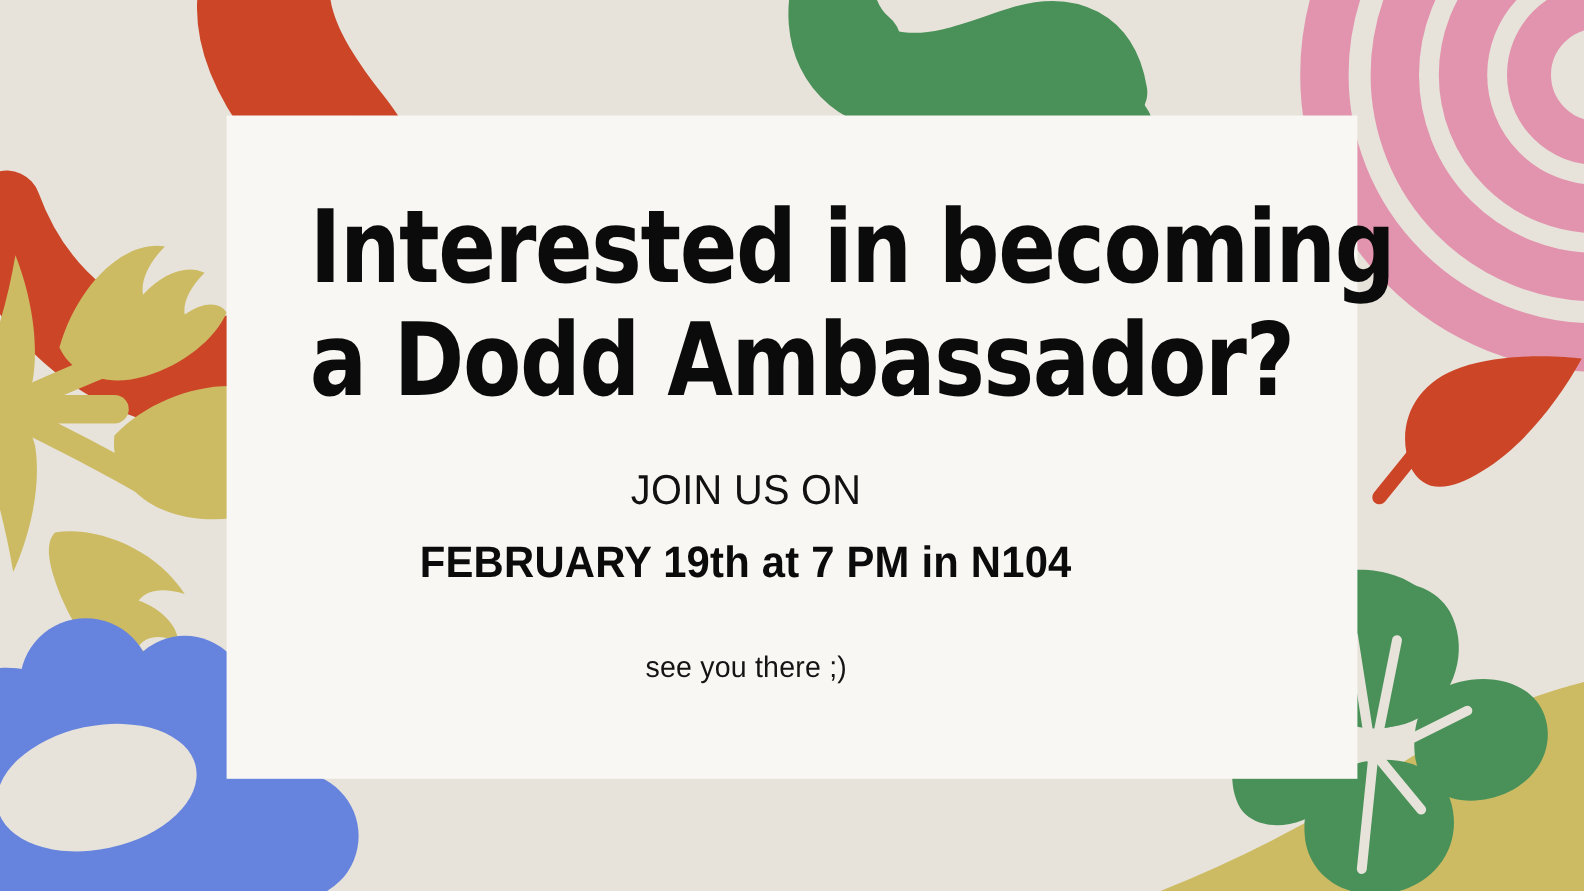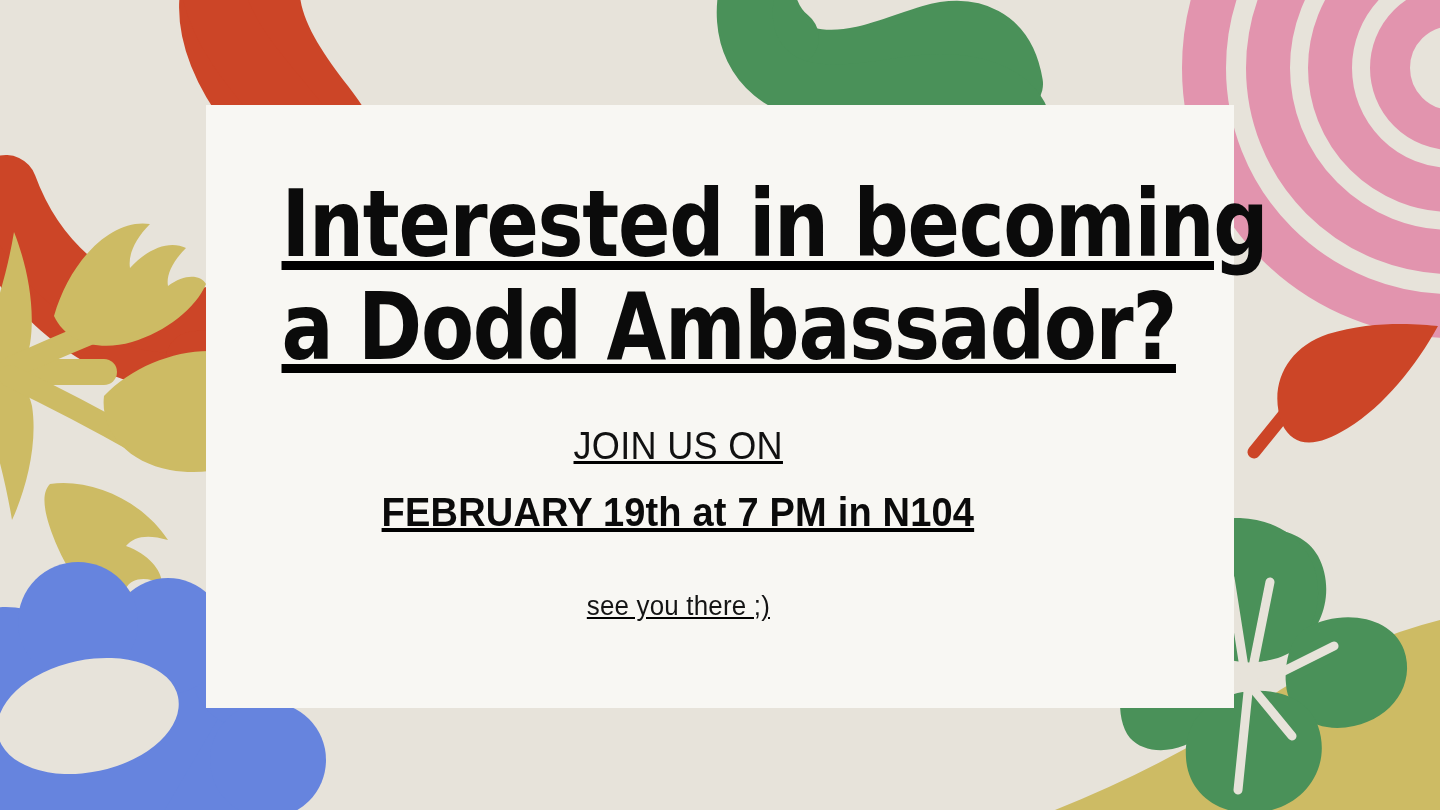--- a/index.html
+++ b/index.html
@@ -49,21 +49,20 @@
     left: 206px;
     top: 105px;
     width: 944px;
     height: 603px;
     z-index: 6;
     display: flex;
     flex-direction: column;
     align-items: center;
     box-sizing: border-box;
     padding-top: 68px;
-    text-decoration: underline;
   }
 
   .headline {
     margin: 0;
     width: 100%;
     text-align: center;
     color: #0B0B0B;
     font-family: "DejaVu Sans", sans-serif;
     font-weight: 700;
     font-size: 92px;

